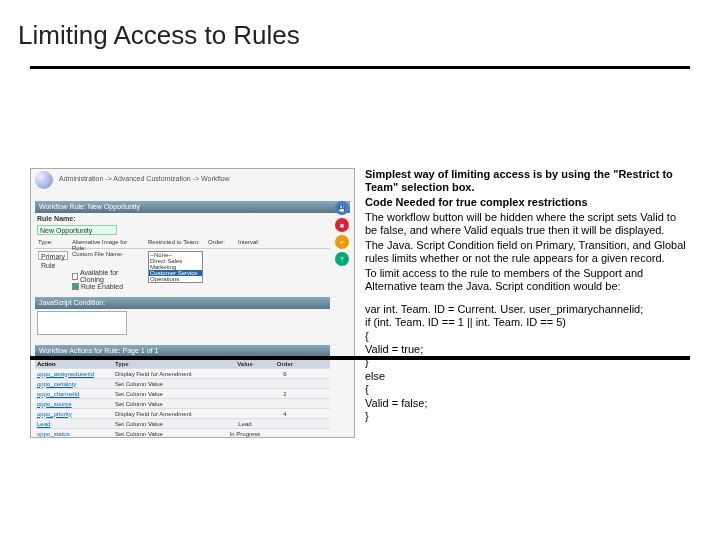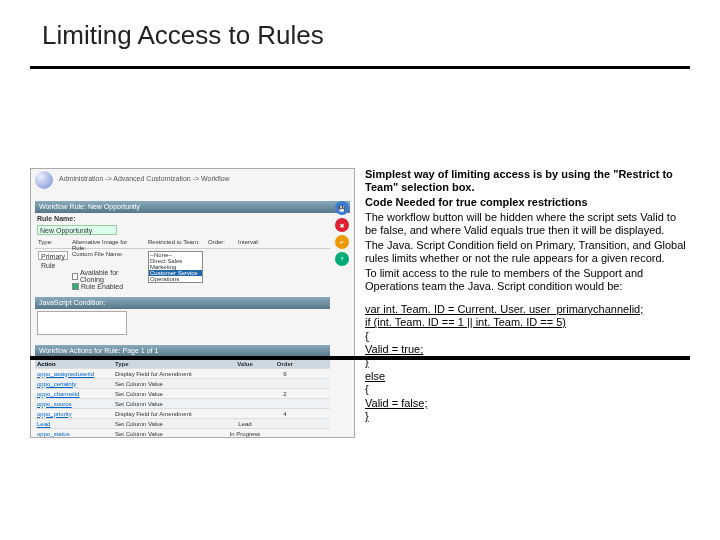--- a/index.html
+++ b/index.html
@@ -1,17 +1,17 @@
 <!DOCTYPE html>
 <html><head>
 <meta charset="utf-8">
 <style>
   * { box-sizing: border-box; margin: 0; padding: 0; }
   html, body { width: 720px; height: 540px; font-family: Arial, Helvetica, sans-serif; background: #fff; color: #000; overflow: hidden; }
-  .slide { position: relative; width: 720px; height: 388px; padding: 20px 30px 30px 42px; }
+  .slide { position: relative; width: 720px; height: 388px; padding: 20px 30px 30px 18px; }
   .title { font-size: 26px; font-weight: 400; color: #222; }
   .logo { position: absolute; right: 30px; top: 20px; }
   .logo svg { width: 100px; height: 38px; }
   .hr-top { position: absolute; left: 30px; right: 30px; top: 66px; height: 3px; background: #000; }
   .content-row { position: absolute; top: 168px; left: 30px; right: 30px; display: flex; gap: 10px; }
   .screenshot { flex: 0 0 325px; height: 270px; border: 1px solid #aaa; background: #f5f5f5; position: relative; font-size: 7px; color: #333; overflow: hidden; }
   .bc { position: absolute; top: 6px; left: 28px; font-size: 7px; color: #555; }
   .bc-icon { position: absolute; top: 2px; left: 4px; width: 18px; height: 18px; background: radial-gradient(circle at 30% 30%, #eef, #9ad 70%); border-radius: 50%; }
   .panel-title { position: absolute; top: 32px; left: 4px; right: 4px; height: 12px; background: linear-gradient(#8ab, #578); color: #fff; padding: 0 4px; font-size: 7px; line-height: 12px; }
   .rule-label { position: absolute; top: 46px; left: 6px; font-size: 7px; font-weight: bold; }
@@ -34,21 +34,21 @@
   .wf-table { position: absolute; top: 190px; left: 4px; right: 24px; }
   .wf-row { display:flex; font-size:6px; border-bottom:1px solid #ddd; height:10px; align-items:center; }
   .wf-row.alt { background:#eef2f5; }
   .wf-row.hd { background:#cdd7df; font-weight:bold; }
   .wc1 { width: 80px; color:#06c; text-decoration: underline; padding-left:2px; }
   .wf-row.hd .wc1 { color:#000; text-decoration:none; }
   .wc2 { width: 110px; } .wc3 { width: 40px; text-align:center; } .wc4 { width: 40px; text-align:center; }
   .textcol { flex: 1 1 auto; font-size: 11px; line-height: 1.18; }
   .textcol .b { font-weight: bold; }
   .textcol p { margin-bottom: 2px; }
-  .code { font-size: 11px; line-height: 1.22; white-space: pre; margin-top: 10px; text-decoration: underline; }
+  .code { font-size: 11px; line-height: 1.22; white-space: pre; margin-top: 10px; }
   .hr-bot { position: absolute; left: 30px; right: 30px; bottom: 28px; height: 4px; background: #000; }
   .checks { display:inline-block; }
   .check-av { display:inline-flex; align-items:center; gap:2px; margin-right:10px; }
   .check-av .box { width:7px; height:7px; border:1px solid #888; background:#fff; display:inline-block; }
   .check-av.on .box { background:#3a7; }
 </style>
 </head>
 <body>
 
 <div class="slide">
@@ -163,21 +163,21 @@
           </div>
 
       </div>
     </div>
 
     <div class="textcol">
       <p class="b">Simplest way of limiting access is by using the "Restrict to Team" selection box.</p>
       <p class="b">Code Needed for true complex restrictions</p>
       <p>The workflow button will be hidden where the script sets Valid to be false, and where Valid equals true then it will be displayed.</p>
       <p>The Java. Script Condition field on Primary, Transition, and Global rules limits whether or not the rule appears for a given record.</p>
-      <p>To limit access to the rule to members of the Support and Operations team the Java. Script condition would be:</p>
+      <p>To limit access to the rule to members of the Support and Alternative team the Java. Script condition would be:</p>
       <div class="code"><span>var int. Team. ID = Current. User. user_primarychannelid;</span>
 <span>if (int. Team. ID == 1 || int. Team. ID == 5)</span>
 <span>{</span>
 <span>Valid = true;</span>
 <span>}</span>
 <span>else</span>
 <span>{</span>
 <span>Valid = false;</span>
 <span>}</span></div>
     </div>

